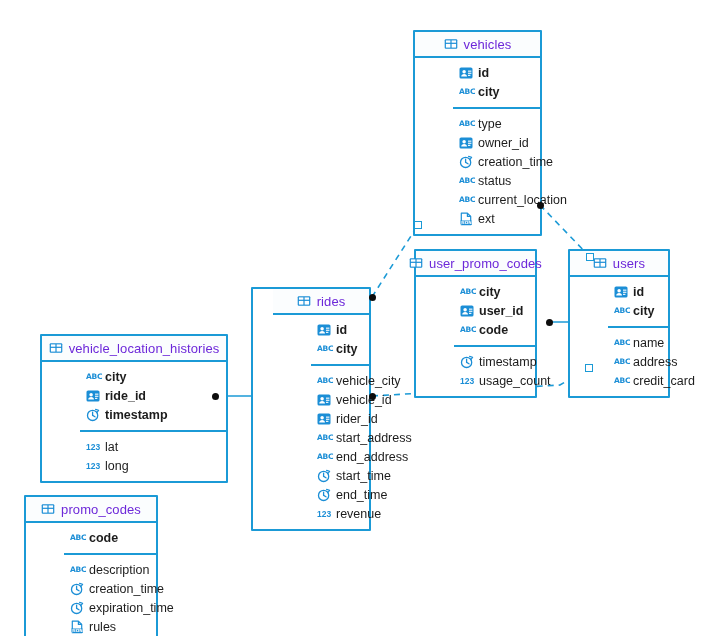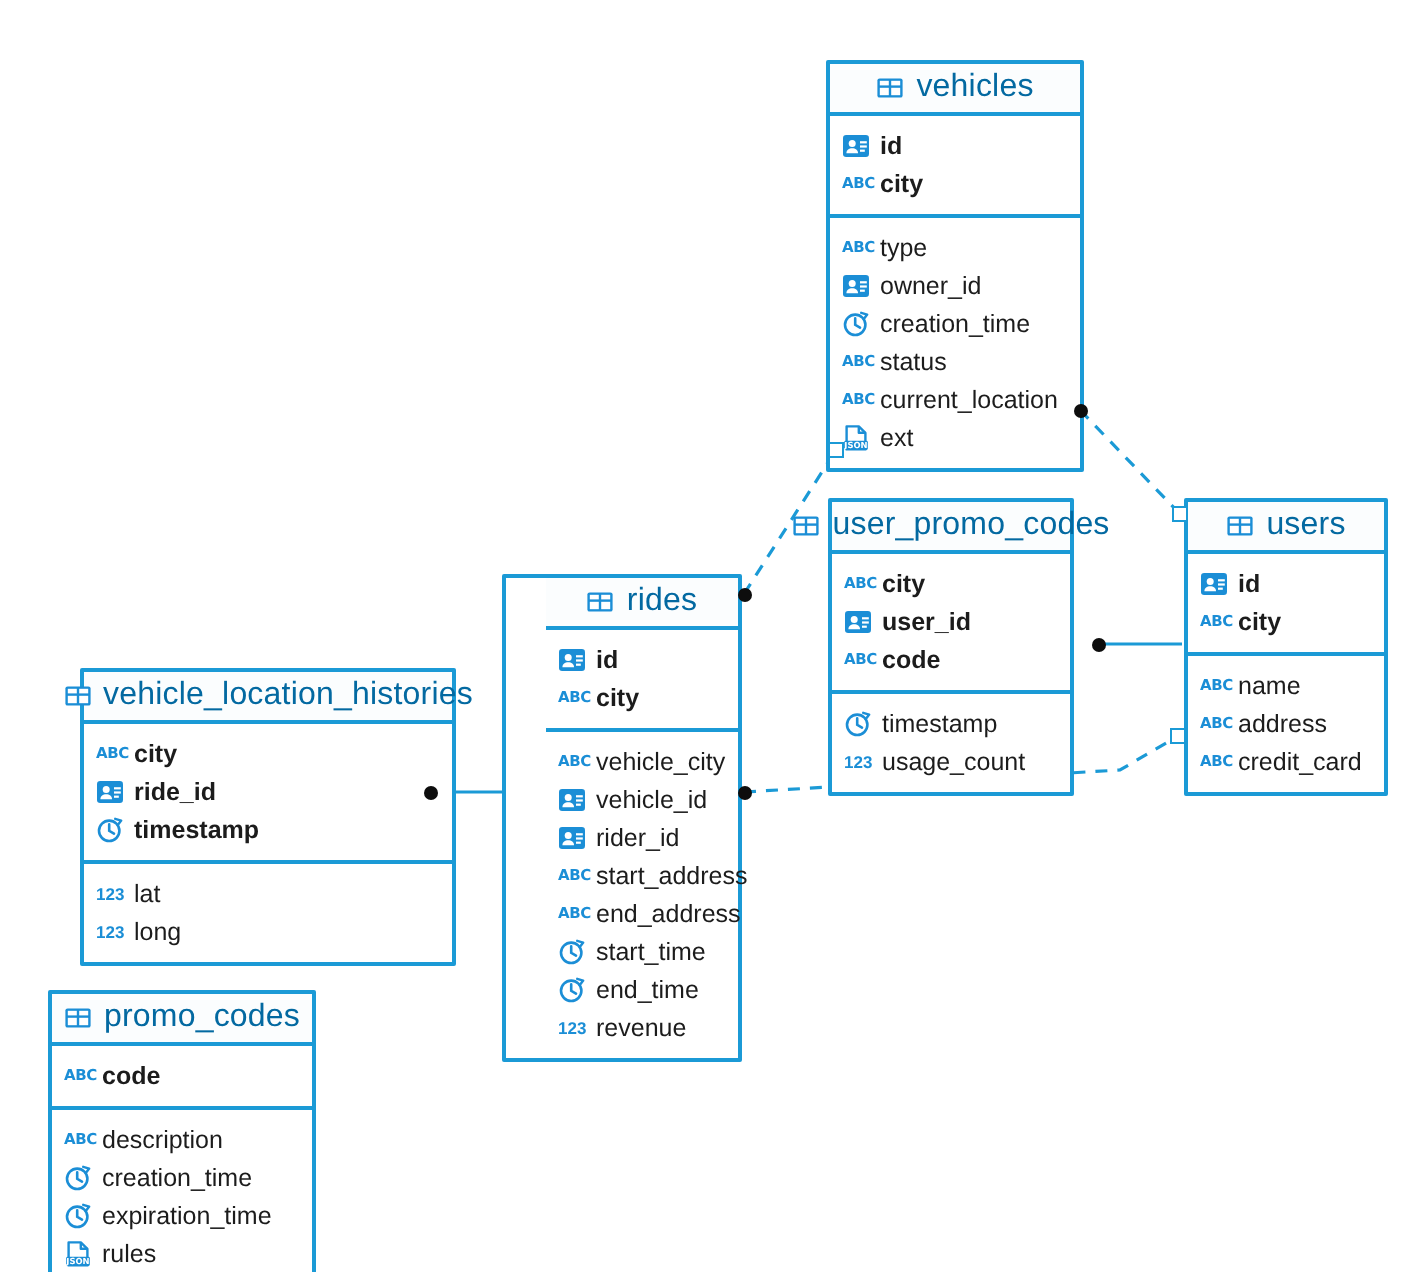--- a/index.html
+++ b/index.html
@@ -47,28 +47,29 @@
     height: 26px;
     display: flex;
     align-items: center;
     justify-content: center;
     gap: 6px;
     background: #fbfdfe;
     border-bottom: 2px solid #1b9ad6;
     padding: 0 8px;
   }
   .table-title {
-    font-size: 16px;
-    color: #0369a1;
+    font-size: 13px;
+    color: #6d28d9;
     letter-spacing: 0.1px;
     white-space: nowrap;
   }
 
   .col-group {
     padding: 5px 0 6px 0;
+    margin-left: 38px;
   }
   .col-group + .col-group {
     border-top: 2px solid #1b9ad6;
   }
 
   .column {
     display: flex;
     align-items: center;
     gap: 5px;
     height: 19px;
@@ -275,21 +276,21 @@
               </svg>
             </span>
             <span class="col-name">timestamp</span>
           </div>
           <div class="column">
             <span class="ticon ticon-123">123</span>
             <span class="col-name">usage_count</span>
           </div>
         </div>
       </div>
-      <div class="table-box" style="left: 592px; top: 249px; width: 102px;">
+      <div class="table-box" style="left: 568px; top: 249px; width: 102px;">
         <div class="table-header">
           <span class="ticon">
             <svg width="14" height="14" viewBox="0 0 14 14">
               <rect x="0.7" y="2.2" width="12.6" height="9.6" rx="1.1" fill="#1b8ed6"></rect>
               <rect x="1.9" y="3.4" width="4.5" height="2.3" fill="#ffffff"></rect>
               <rect x="7.6" y="3.4" width="4.5" height="2.3" fill="#ffffff"></rect>
               <rect x="1.9" y="6.9" width="4.5" height="3.7" fill="#ffffff"></rect>
               <rect x="7.6" y="6.9" width="4.5" height="3.7" fill="#ffffff"></rect>
             </svg>
           </span>

